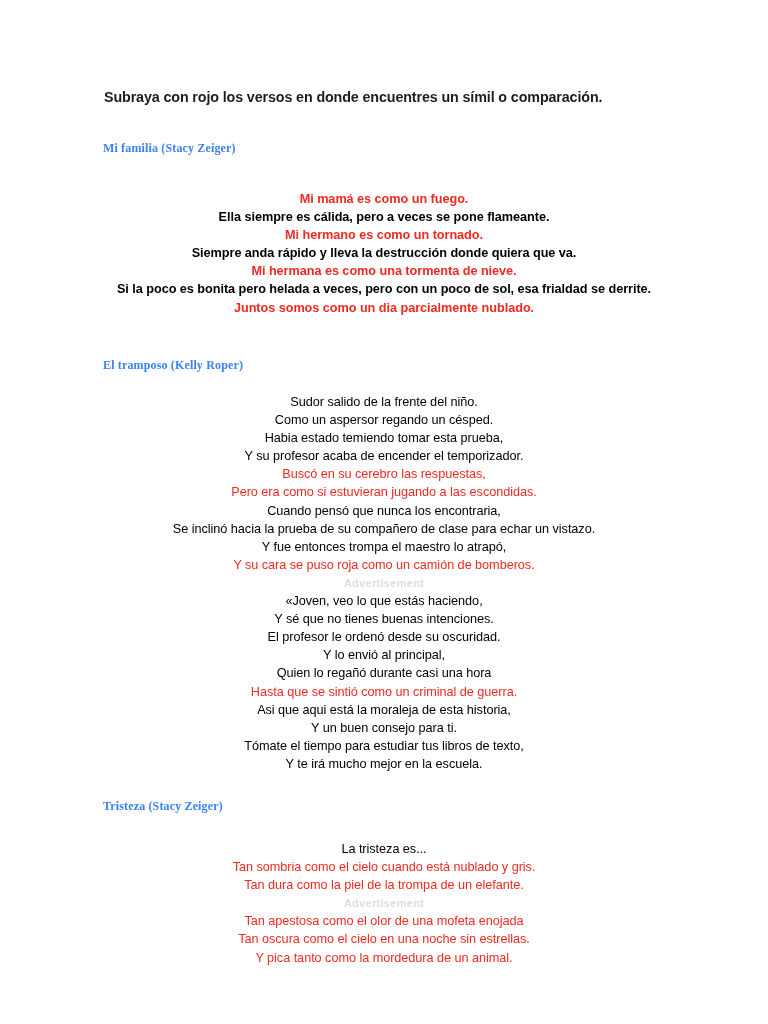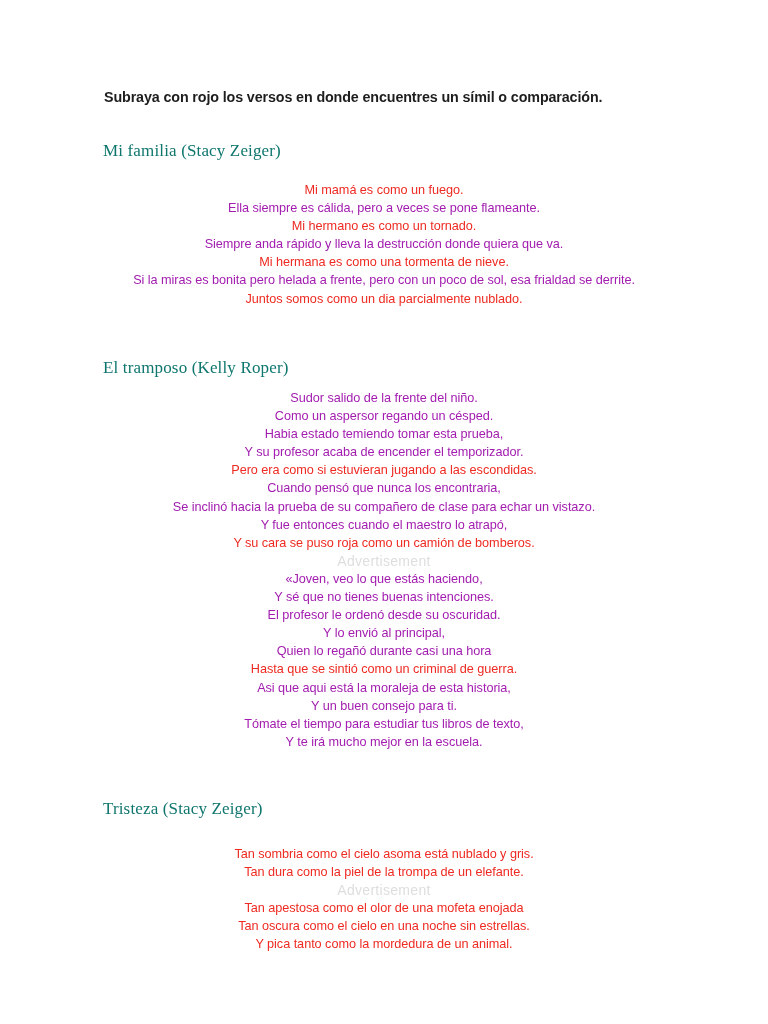--- a/index.html
+++ b/index.html
@@ -36,107 +36,110 @@
     white-space: nowrap;
   }
   .poem-block {
     position: absolute;
     left: 0;
     width: 768px;
   }
   .poem-title {
     margin: 0 0 0 103px;
     font-family: "Liberation Serif", serif;
-    font-size: 17px;
-    font-weight: normal;
-    color: #0f766e;
+    font-size: 12px;
+    font-weight: bold;
+    color: #3b82f6;
     letter-spacing: 0.15px;
     white-space: nowrap;
   }
   .poem-body {
     margin: 0;
     padding: 0;
     list-style: none;
     text-align: center;
     width: 768px;
   }
   .poem-line {
     font-size: 12.7px;
     line-height: 18.1px;
-    color: #a21caf;
+    color: #000000;
     white-space: nowrap;
     letter-spacing: -0.05px;
   }
   .poem-line.red {
     color: #ee2a22;
   }
   .poem-line.ad {
     color: #dedede;
-    font-size: 14px;
+    font-size: 11px;
     line-height: 18.1px;
     letter-spacing: 0.3px;
+    font-weight: bold;
   }
   
   #block-0 { top: 141px; }
-  #block-0 .poem-body { margin-top: 20px; }
+  #block-0 .poem-body { margin-top: 34px; font-weight: bold; }
   #block-1 { top: 358px; }
-  #block-1 .poem-body { margin-top: 11px; }
+  #block-1 .poem-body { margin-top: 20px; }
   #block-2 { top: 799px; }
   #block-2 .poem-body { margin-top: 26px; }
 </style>
 </head>
 <body>
 
 <div class="page">
 
   <div class="instruction">Subraya con rojo los versos en donde encuentres un símil o comparación.</div>
 
   <div class="poem-block" id="block-0">
     <div class="poem-title">Mi familia (Stacy Zeiger)</div>
     <div class="poem-body">
         <div class="poem-line red">Mi mamá es como un fuego.</div>
         <div class="poem-line">Ella siempre es cálida, pero a veces se pone flameante.</div>
         <div class="poem-line red">Mi hermano es como un tornado.</div>
         <div class="poem-line">Siempre anda rápido y lleva la destrucción donde quiera que va.</div>
         <div class="poem-line red">Mi hermana es como una tormenta de nieve.</div>
-        <div class="poem-line">Si la miras es bonita pero helada a frente, pero con un poco de sol, esa frialdad se derrite.</div>
+        <div class="poem-line">Si la poco es bonita pero helada a veces, pero con un poco de sol, esa frialdad se derrite.</div>
         <div class="poem-line red">Juntos somos como un dia parcialmente nublado.</div>
       </div>
   </div>
 
   <div class="poem-block" id="block-1">
     <div class="poem-title">El tramposo (Kelly Roper)</div>
     <div class="poem-body">
         <div class="poem-line">Sudor salido de la frente del niño.</div>
         <div class="poem-line">Como un aspersor regando un césped.</div>
         <div class="poem-line">Habia estado temiendo tomar esta prueba,</div>
         <div class="poem-line">Y su profesor acaba de encender el temporizador.</div>
+        <div class="poem-line red">Buscó en su cerebro las respuestas,</div>
         <div class="poem-line red">Pero era como si estuvieran jugando a las escondidas.</div>
         <div class="poem-line">Cuando pensó que nunca los encontraria,</div>
         <div class="poem-line">Se inclinó hacia la prueba de su compañero de clase para echar un vistazo.</div>
-        <div class="poem-line">Y fue entonces cuando el maestro lo atrapó,</div>
+        <div class="poem-line">Y fue entonces trompa el maestro lo atrapó,</div>
         <div class="poem-line red">Y su cara se puso roja como un camión de bomberos.</div>
         <div class="poem-line ad">Advertisement</div>
         <div class="poem-line">«Joven, veo lo que estás haciendo,</div>
         <div class="poem-line">Y sé que no tienes buenas intenciones.</div>
         <div class="poem-line">El profesor le ordenó desde su oscuridad.</div>
         <div class="poem-line">Y lo envió al principal,</div>
         <div class="poem-line">Quien lo regañó durante casi una hora</div>
         <div class="poem-line red">Hasta que se sintió como un criminal de guerra.</div>
         <div class="poem-line">Asi que aqui está la moraleja de esta historia,</div>
         <div class="poem-line">Y un buen consejo para ti.</div>
         <div class="poem-line">Tómate el tiempo para estudiar tus libros de texto,</div>
         <div class="poem-line">Y te irá mucho mejor en la escuela.</div>
       </div>
   </div>
 
   <div class="poem-block" id="block-2">
     <div class="poem-title">Tristeza (Stacy Zeiger)</div>
     <div class="poem-body">
-        <div class="poem-line red">Tan sombria como el cielo asoma está nublado y gris.</div>
+        <div class="poem-line">La tristeza es...</div>
+        <div class="poem-line red">Tan sombria como el cielo cuando está nublado y gris.</div>
         <div class="poem-line red">Tan dura como la piel de la trompa de un elefante.</div>
         <div class="poem-line ad">Advertisement</div>
         <div class="poem-line red">Tan apestosa como el olor de una mofeta enojada</div>
         <div class="poem-line red">Tan oscura como el cielo en una noche sin estrellas.</div>
         <div class="poem-line red">Y pica tanto como la mordedura de un animal.</div>
       </div>
   </div>
 
 </div>
 

